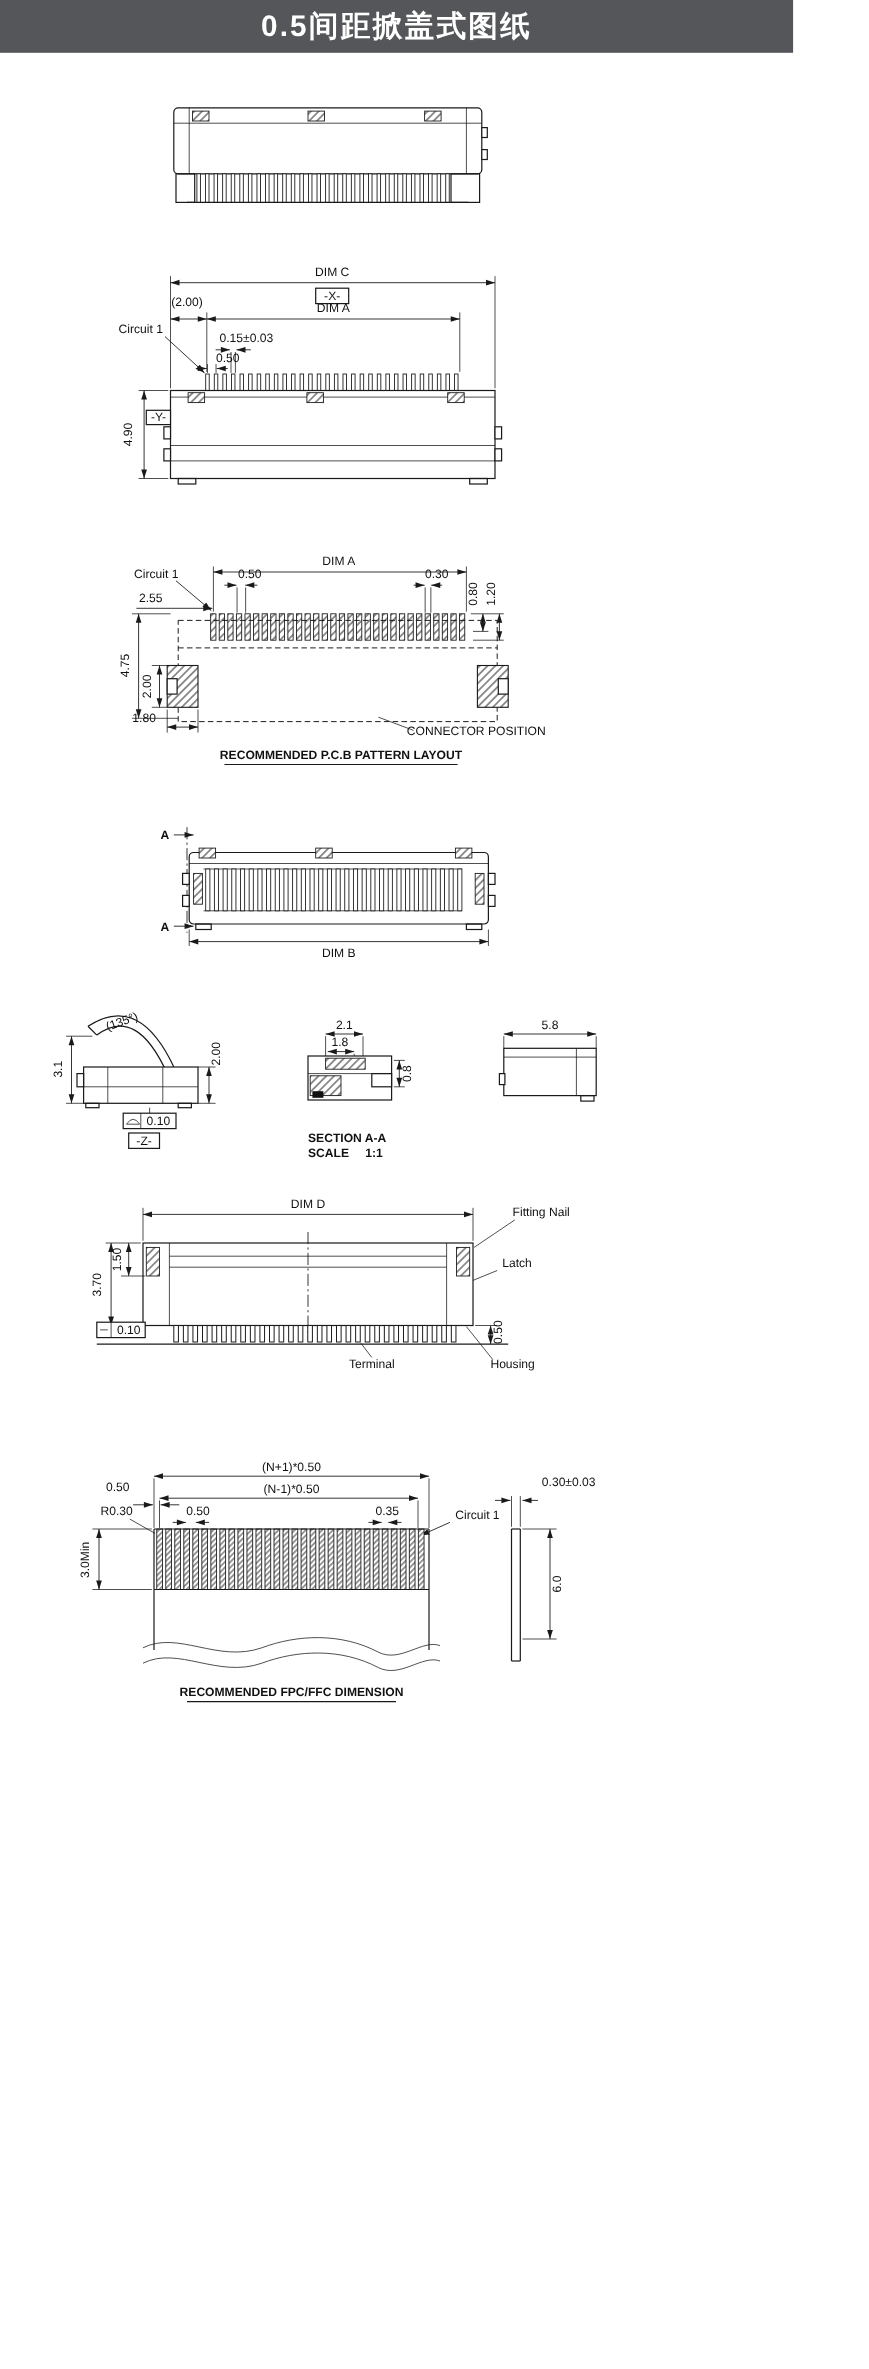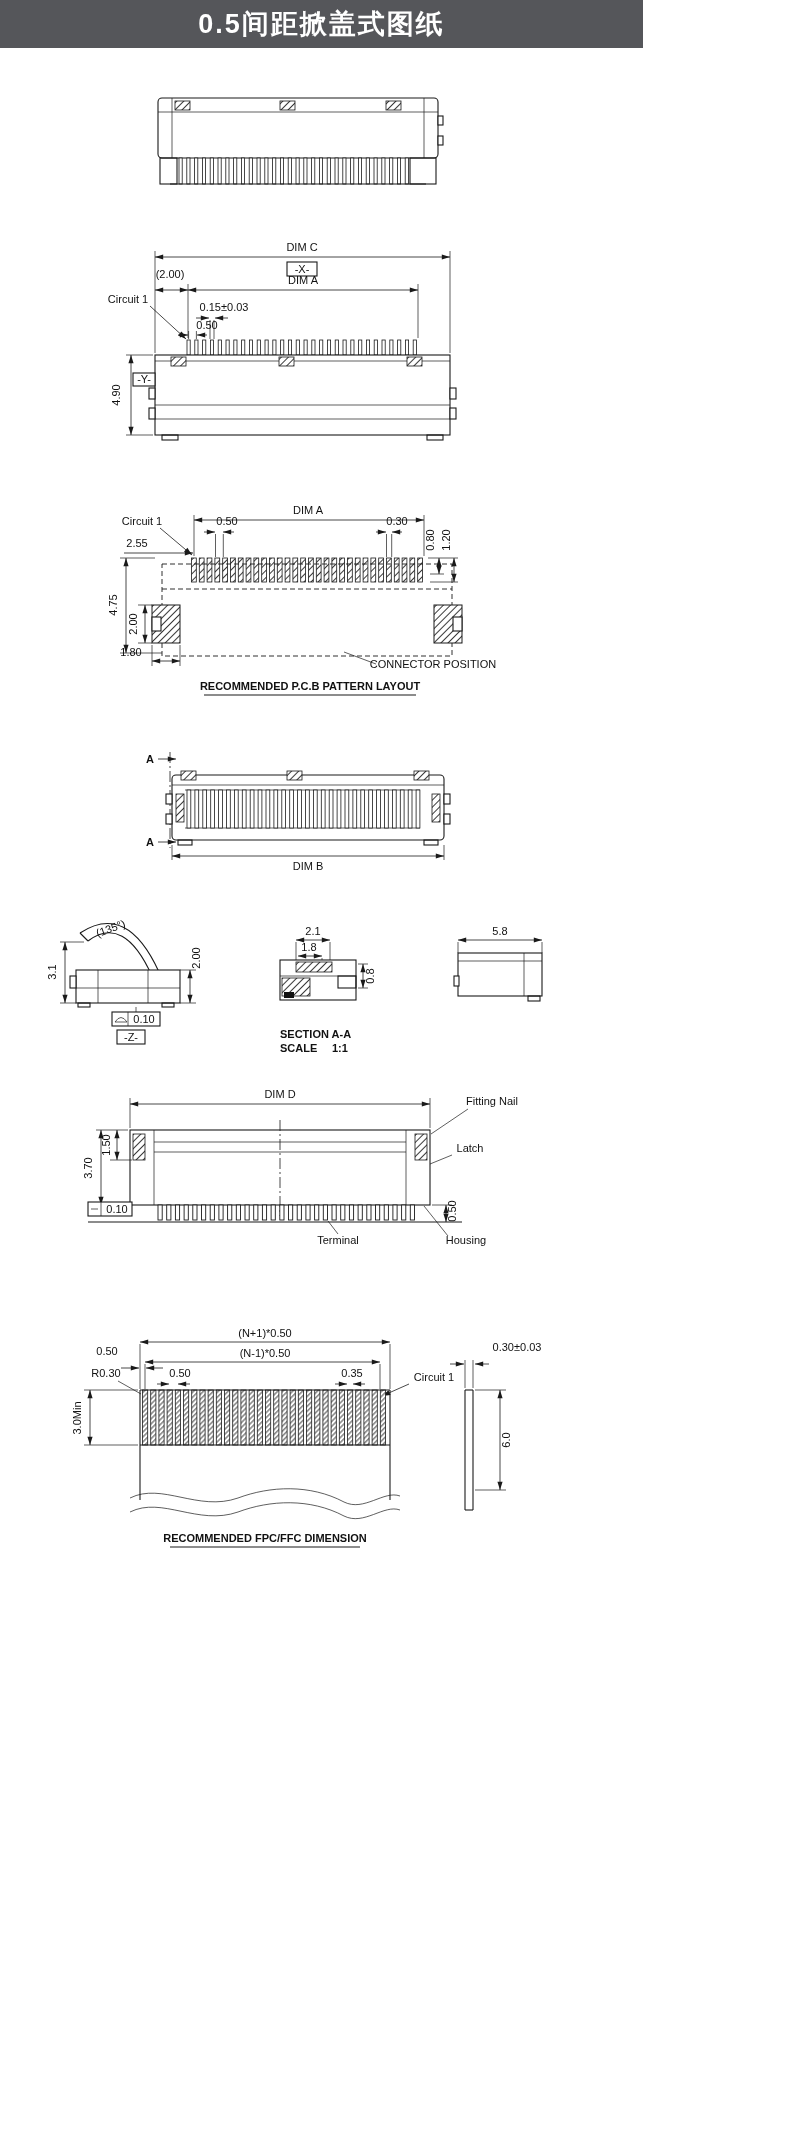--- a/index.html
+++ b/index.html
@@ -1,18 +1,18 @@
 <!DOCTYPE html>
 <html><head>
 <meta charset="utf-8">
 <style>
   *{margin:0;padding:0;box-sizing:border-box}
   html,body{background:#ffffff}
   .page{position:relative;width:790px;height:2154px;margin:0 auto;background:#ffffff;font-family:"Liberation Sans",sans-serif;overflow:hidden}
-  .titlebar{position:absolute;top:0;left:0;width:643px;height:48px;background:#55565a;display:flex;align-items:center;justify-content:center}
+  .titlebar{position:absolute;top:0;left:0;width:721px;height:48px;background:#55565a;display:flex;align-items:center;justify-content:center}
   .titlebar h1{color:#ffffff;font-size:27px;font-weight:700;letter-spacing:2px;font-family:"Liberation Sans",sans-serif}
   .drawing{position:absolute;top:48px;left:0;display:block}
   .ln{stroke:#1a1a1a;stroke-width:1.1;fill:none}
   .lnf{stroke:#1a1a1a;stroke-width:1.1;fill:#ffffff}
   .thin{stroke:#1a1a1a;stroke-width:0.7;fill:none}
   .dim{stroke:#1a1a1a;stroke-width:0.8;fill:none}
   .dash{stroke:#1a1a1a;stroke-width:0.9;fill:none;stroke-dasharray:5 3}
   .cdash{stroke:#1a1a1a;stroke-width:0.8;fill:none;stroke-dasharray:11 3 2 3}
   text{font-family:"Liberation Sans",sans-serif;font-size:11px;fill:#111111;stroke:none}
   .cap{font-weight:700}

